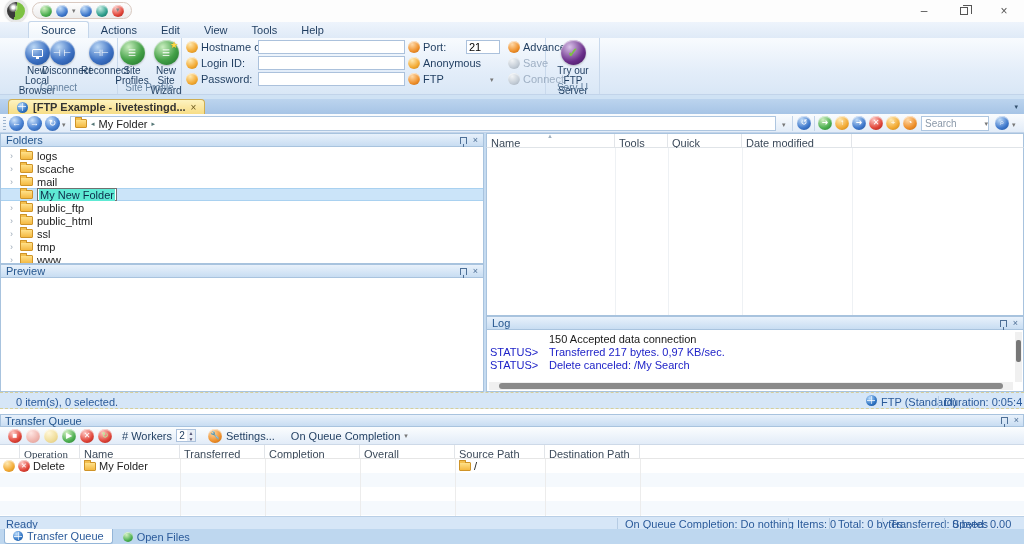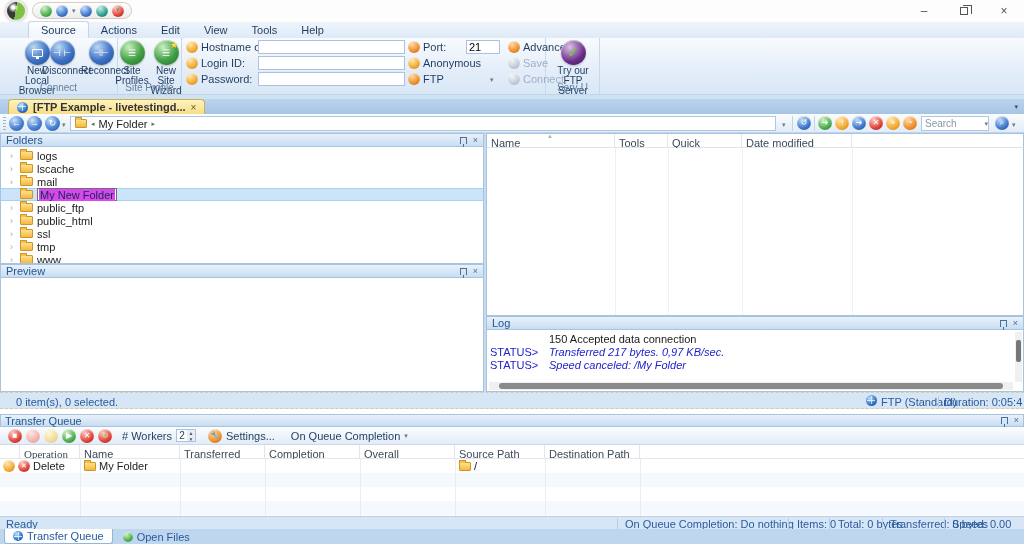--- a/index.html
+++ b/index.html
@@ -120,31 +120,31 @@
   .pin::after { content:""; position:absolute; left:2px; bottom:-3px; width:1px; height:3px; background:#4d6f96; }
   .ph-x { color:#4d6f96; font-size:9px; line-height:9px; }
   .white-panel { position:absolute; background:#fff; border:1px solid #a8c3de; border-top:none; }
 
   .tree { overflow:hidden; }
   .titem { height:13px; display:flex; align-items:center; gap:4px; padding-left:6px; }
   .titem .chev { width:9px; color:#9aa7b5; font-size:9px; text-align:center; }
   .titem .folder { width:13px; }
   .titem.editing { background:#cbe4f9; border-top:1px solid #a9d1f0; border-bottom:1px solid #a9d1f0; }
   .editbox { background:#fff; border:1px solid #707070; padding:0 1px; height:13px; display:flex; align-items:center; }
-  .editbox .selected-text { background:#d946ef; color:#0d2b49; padding:0 1px; }
+  .editbox .selected-text { background:#5eead4; color:#0d2b49; padding:0 1px; }
 
   .cols-header { position:absolute; background:#fff; border:1px solid #a8c3de; border-bottom:1px solid #e0e4e8;
                  display:flex; color:#3c4a5a; }
   .col-cell { border-right:1px solid #e2e5e9; padding:3px 4px; position:relative; }
   .sort-caret { position:absolute; top:-1px; left:60px; font-size:6px; color:#9fb0c0; }
   .vline { position:absolute; top:0; bottom:0; width:1px; background:#eef1f4; }
 
   .log-line { height:13px; display:flex; }
   .log-prefix { width:62px; padding-left:3px; color:#1f23c8; }
-  .log-text.resp { color:#1a1a1a; } .log-text.status { color:#1f23c8;font-style:italic; }
+  .log-text.resp { color:#1a1a1a; } .log-text.status { color:#1f23c8; }
   .vscroll { position:absolute; right:1px; width:7px; background:#f0f0f0; }
   .vscroll .thumb { position:absolute; left:1px; width:5px; background:#777; border-radius:2px; }
   .hscroll { position:absolute; height:8px; background:#f0f0f0; }
   .hscroll .thumb { position:absolute; top:1px; height:6px; background:#8a8a8a; border-radius:3px; }
 
   
   .statusbar { position:absolute; left:0; top:392px; width:1024px; height:17px; background:#d6e6f7;
                border-top:1px dashed #d6cf9a; border-bottom:1px dashed #d6cf9a; color:#2a5a9a; }
   .statusbar span { position:absolute; top:3px; }
   .sb-sep { position:absolute; top:2px; width:1px; height:12px; background:#b6cce4; }
@@ -448,21 +448,21 @@
     <div class="log-line">
         <span class="log-prefix"></span>
         <span class="log-text resp">150 Accepted data connection</span>
       </div>
       <div class="log-line">
         <span class="log-prefix">STATUS&gt;</span>
         <span class="log-text status">Transferred 217 bytes. 0,97 KB/sec.</span>
       </div>
       <div class="log-line">
         <span class="log-prefix">STATUS&gt;</span>
-        <span class="log-text status">Speed canceled: /My Folder</span>
+        <span class="log-text status">Delete canceled: /My Search</span>
       </div>
       <div class="vscroll" style="top:2px;height:50px;">
         <span class="thumb" style="top:8px;height:22px;"></span>
       </div>
     <div class="hscroll" style="left:2px;right:10px;bottom:1px;">
         <span class="thumb" style="left:10px;right:10px;"></span>
       </div>
   </div>
 
   <div class="statusbar">

